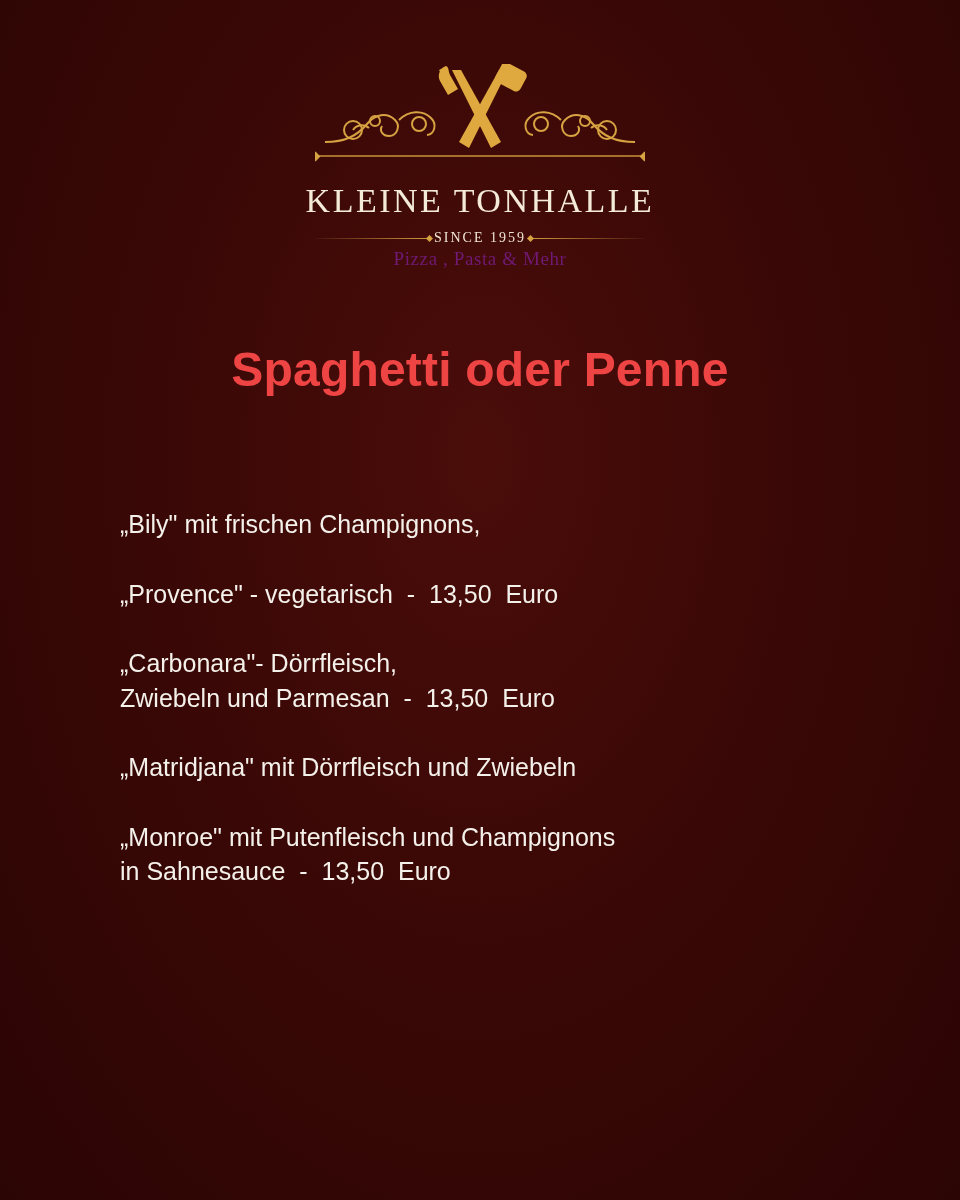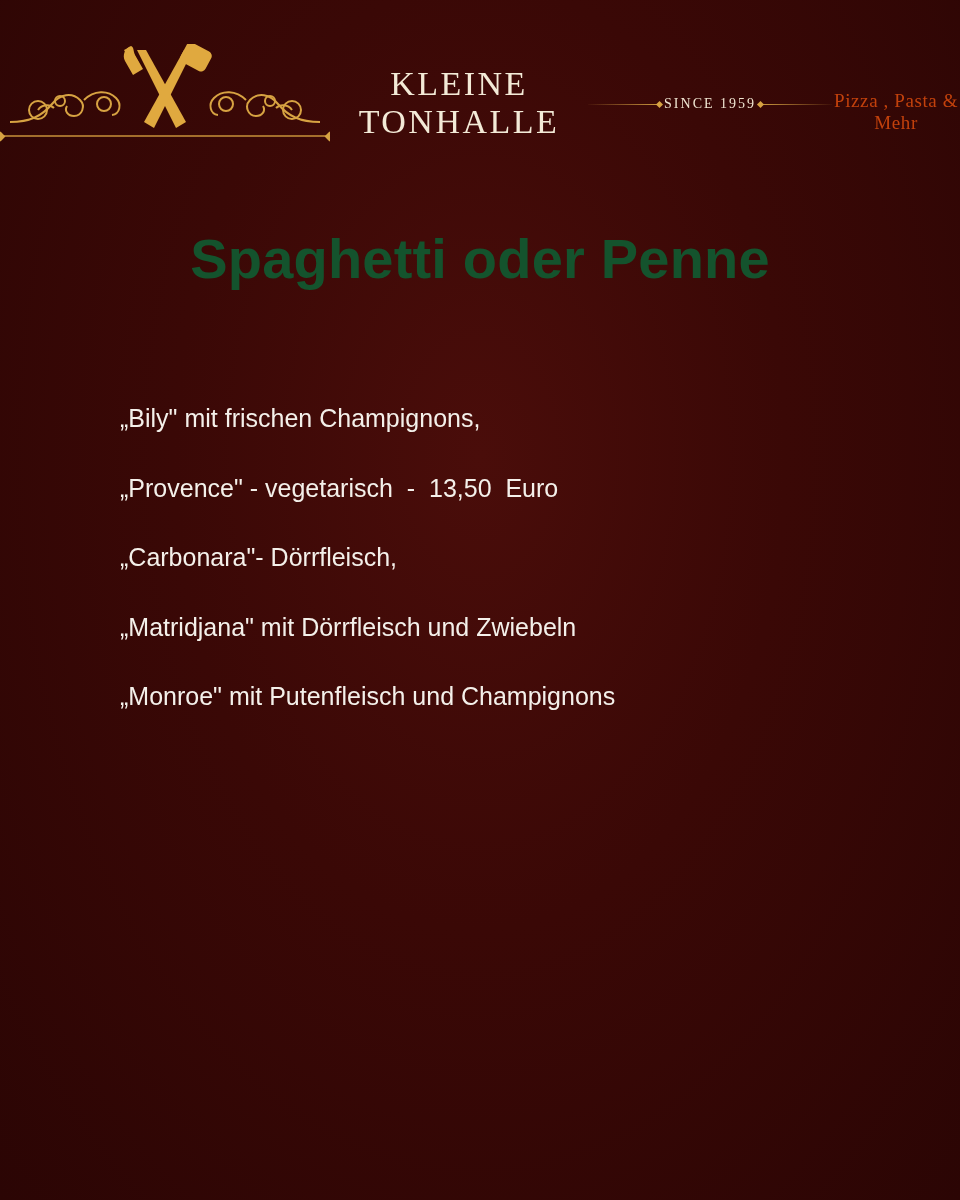--- a/index.html
+++ b/index.html
@@ -12,23 +12,23 @@
     background: #3a0806;
     background: radial-gradient(ellipse at 50% 38%, #4a0d0a 0%, #3a0806 45%, #2b0504 100%);
     font-family: "Liberation Sans", sans-serif;
     overflow: hidden;
     position: relative;
   }
 
   
   .logo-block {
     width: 100%;
-    padding-top: 44px;
+    padding-top: 64px;
     display: flex;
-    flex-direction: row;
+    flex-direction: column;
     align-items: center;
     justify-content: center;
   }
   .logo-mark {
     width: 330px;
     height: 110px;
     position: relative;
   }
   .logo-mark svg { display: block; }
 
@@ -73,34 +73,34 @@
 
   .since-text {
     color: #f0e6d2;
     font-family: "Liberation Serif", serif;
     font-size: 14px;
     letter-spacing: 2px;
     white-space: nowrap;
   }
 
   .tagline {
-    margin-top: 25px;
-    color: #c2410c;
+    margin-top: 2px;
+    color: #701a75;
     font-family: "Liberation Serif", serif;
     font-size: 19px;
     letter-spacing: 0.6px;
     text-align: center;
   }
 
   
   .section-title {
     margin-top: 72px;
     text-align: center;
-    color: #14532d;
-    font-size: 56px;
+    color: #ef4444;
+    font-size: 48px;
     font-weight: 600;
     letter-spacing: 0.2px;
   }
 
   
   .menu-list {
     margin-top: 110px;
     padding-left: 120px;
     padding-right: 60px;
   }
@@ -178,23 +178,25 @@
   <div class="menu-item">
     <div class="menu-line">„Bily" mit frischen Champignons,</div>
   </div>
 
   <div class="menu-item">
     <div class="menu-line">„Provence" - vegetarisch  -  13,50  Euro</div>
   </div>
 
   <div class="menu-item">
     <div class="menu-line">„Carbonara"- Dörrfleisch,</div>
+    <div class="menu-line">Zwiebeln und Parmesan  -  13,50  Euro</div>
   </div>
 
   <div class="menu-item">
     <div class="menu-line">„Matridjana" mit Dörrfleisch und Zwiebeln</div>
   </div>
 
   <div class="menu-item">
     <div class="menu-line">„Monroe" mit Putenfleisch und Champignons</div>
+    <div class="menu-line">in Sahnesauce  -  13,50  Euro</div>
   </div>
 
 </div>
 
 </body></html>

